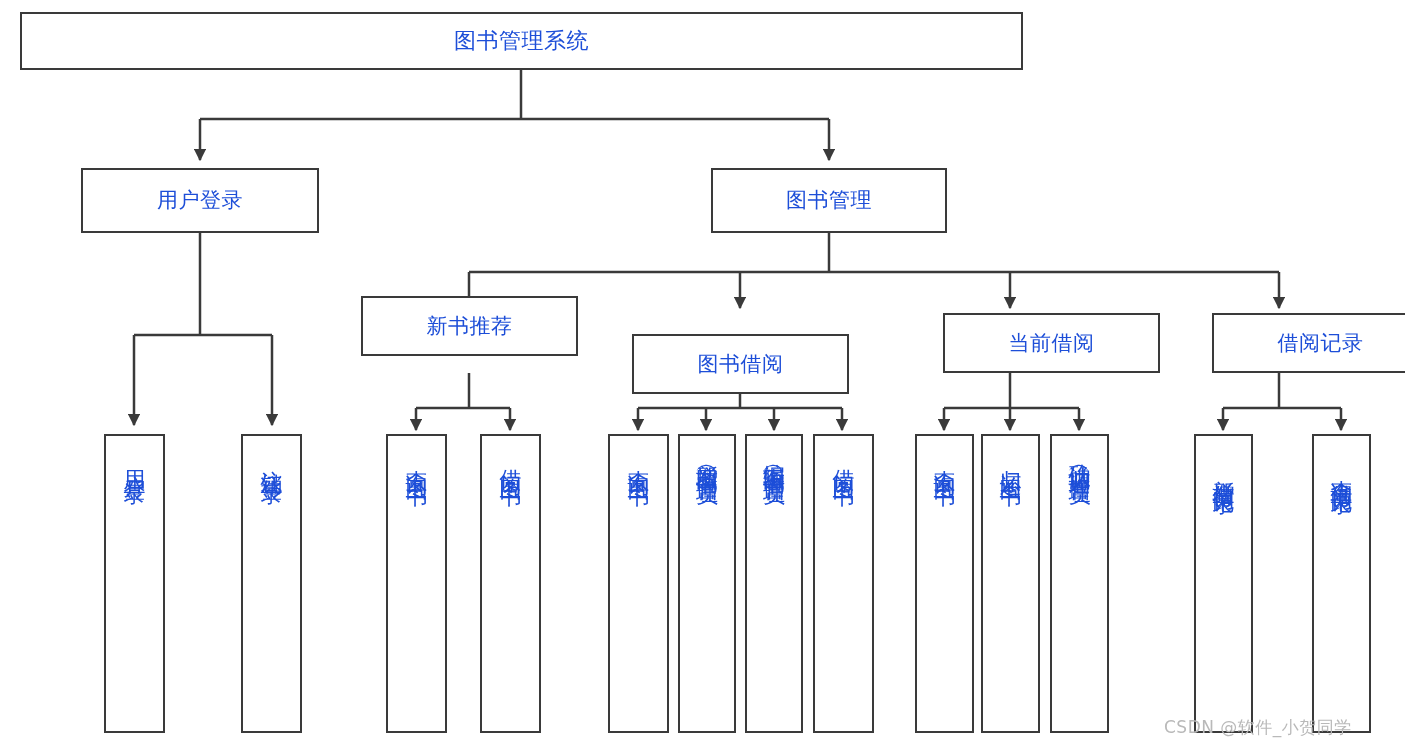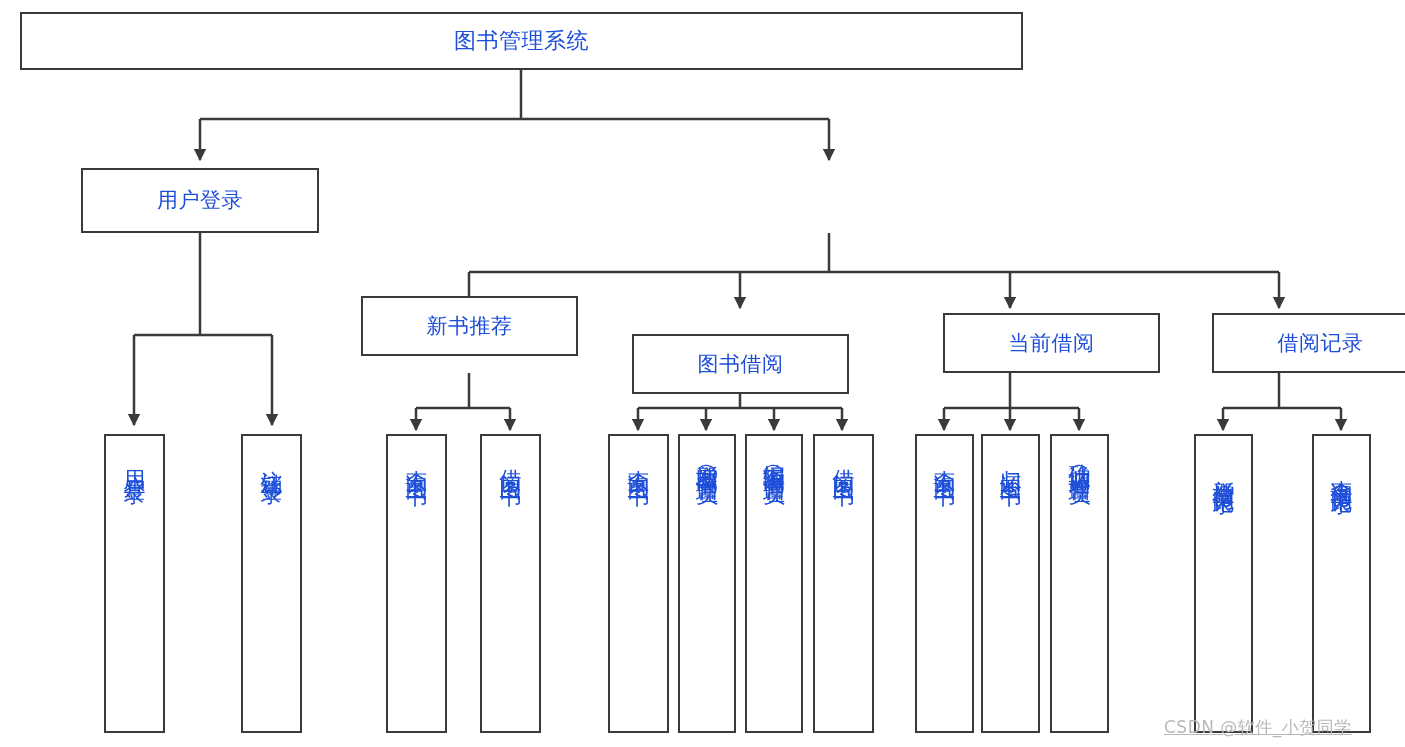--- a/index.html
+++ b/index.html
@@ -122,20 +122,23 @@
     </g>
   </svg>
 
   <div class="node h-node root" style="left:20px;top:12px;width:1003px;height:58px;">
     <span class="lbl">图书管理系统</span>
   </div>
 
   <div class="node h-node" style="left:81px;top:168px;width:238px;height:65px;">
     <span class="lbl">用户登录</span>
   </div>
+  <div class="node h-node" style="left:711px;top:168px;width:236px;height:65px;">
+    <span class="lbl">图书管理</span>
+  </div>
 
   <div class="node h-node" style="left:361px;top:296px;width:217px;height:60px;">
     <span class="lbl">新书推荐</span>
   </div>
   <div class="node h-node" style="left:632px;top:313px;width:217px;height:60px;margin-top:21px;">
     <span class="lbl">图书借阅</span>
   </div>
   <div class="node h-node" style="left:902px;top:313px;width:217px;height:60px;margin-left:41px;">
     <span class="lbl">当前借阅</span>
   </div>
@@ -180,15 +183,15 @@
     <span class="lbl">确认归还（管理员）</span>
   </div>
 
   <div class="node v-node tall" style="left:1194px;top:434px;width:59px;height:299px;padding-top:26px;">
     <span class="lbl">新增借阅记录</span>
   </div>
   <div class="node v-node tall" style="left:1312px;top:434px;width:59px;height:299px;padding-top:26px;">
     <span class="lbl">查询借阅记录</span>
   </div>
 
-  <div class="watermark" style="left:1164px;top:716px;text-decoration:underline;">CSDN @软件_小贺同学</div>
+  <div class="watermark" style="left:1164px;top:716px;">CSDN @软件_小贺同学</div>
 
 </div>
 
 </body></html>

